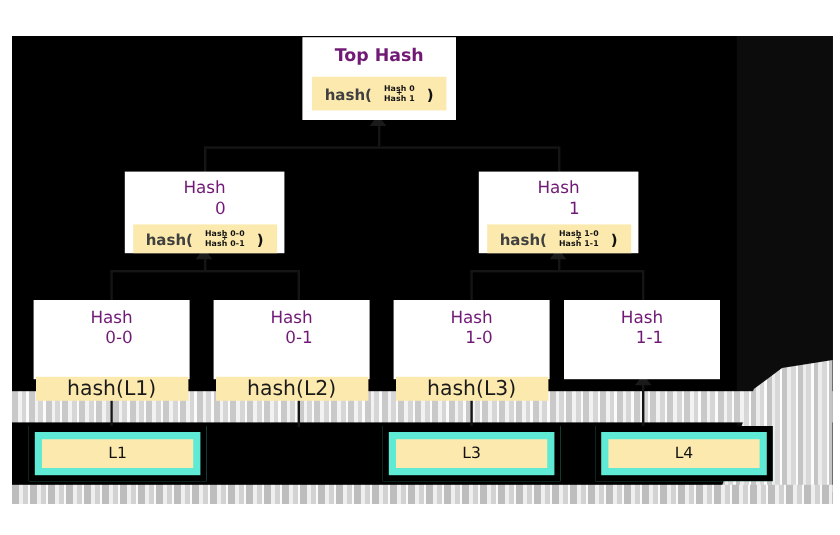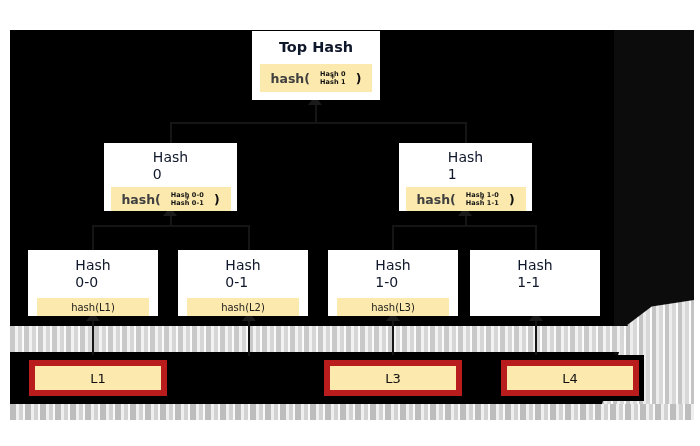--- a/index.html
+++ b/index.html
@@ -83,22 +83,22 @@
   .node {
     position: absolute;
     background: #ffffff;
     box-sizing: border-box;
     display: flex;
     flex-direction: column;
     align-items: center;
     justify-content: flex-start;
   }
   .node-title {
-    color: #0f172a;
-    text-align: left;
+    color: #701a75;
+    text-align: right;
     line-height: 1.18;
     white-space: pre-line;
   }
   .hash-chip {
     background: #fce9ae;
     box-sizing: border-box;
     display: flex;
     align-items: center;
     justify-content: center;
     color: #1a1a1a;
@@ -166,32 +166,32 @@
   #hash-0 { left: 104px; top: 143px; }
   #hash-1 { left: 399px; top: 143px; }
 
   
   .node-leafhash {
     width: 130px; height: 66px;
     padding-top: 7px;
   }
   .node-leafhash .node-title { font-size: 14px; font-weight: 400; }
   .node-leafhash .hash-chip {
-    width: 112px; height: 22px; margin-top: 8px;
-    font-size: 10px; font-weight: 400;
+    width: 127px; height: 22px; margin-top: 24px;
+    font-size: 17px; font-weight: 400;
   }
   #hash-0-0 { left: 28px;  top: 250px; }
   #hash-0-1 { left: 178px; top: 250px; }
   #hash-1-0 { left: 328px; top: 250px; }
   #hash-1-1 { left: 470px; top: 250px; }
 
   
   .block {
     position: absolute;
-    background: #b91c1c;
+    background: #5eead4;
     border: 5px solid #000000;
     box-sizing: border-box;
     display: flex;
     align-items: center;
     justify-content: center;
     top: 355px;
     width: 148px;
     height: 46px;
     text-align: center;
   }

